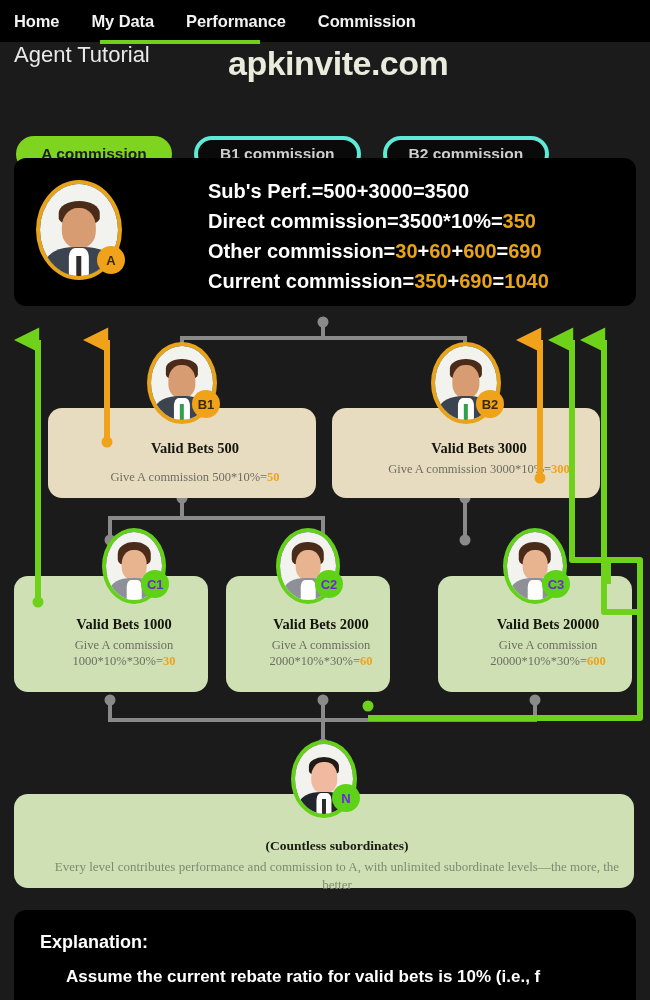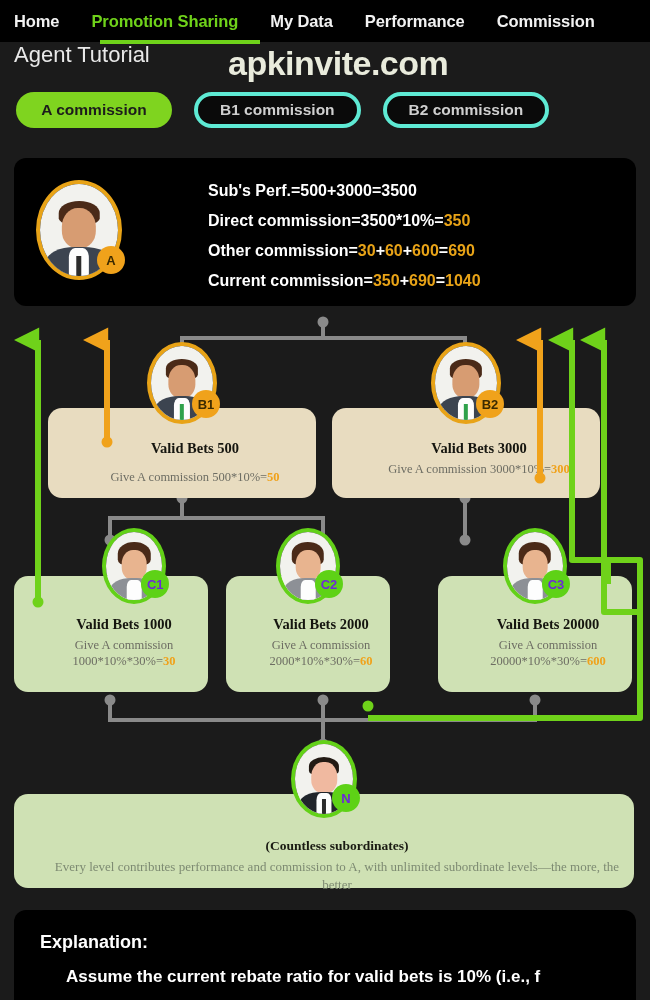--- a/index.html
+++ b/index.html
@@ -46,39 +46,39 @@
 
   
   .pill-row{
     position:absolute;left:16px;top:92px;
     display:flex;gap:22px;z-index:5;
   }
   .pill{
     height:36px;border-radius:20px;
     display:flex;align-items:center;justify-content:center;
     font-size:15.5px;font-weight:bold;
-    padding:4px 22px;box-sizing:border-box;
+    padding:4px 22px;box-sizing:border-box;margin-top:44px;
   }
   .pill.on{background:#7ed321;background:#7fd41f;color:#1c1c1c;min-width:156px;}
   .pill.off{background:#0a0a0a;color:#cfcfcf;border:4px solid #5eead4;min-width:150px;}
 
   
   .summary{
     position:absolute;left:14px;top:158px;width:622px;height:148px;
     background:#000;border-radius:12px;box-sizing:border-box;
     z-index:5;
   }
   .summary-avatar{
     position:absolute;left:26px;top:26px;width:78px;height:92px;
   }
   .summary-lines{
     position:absolute;left:194px;top:18px;
   }
   .sline{
-    font-size:16px;font-weight:bold;color:#ffffff;
+    font-size:20px;font-weight:bold;color:#ffffff;
     line-height:30px;white-space:nowrap;
   }
   .amber{color:#e8a317;}
 
   
   .av{position:relative;border-radius:50%;overflow:visible;}
   .av .disc{
     position:absolute;inset:0;border-radius:50%;
     background:#f2f2ee;overflow:hidden;
   }
@@ -163,21 +163,20 @@
   .svg-layer{position:absolute;left:0;top:0;width:650px;height:1000px;z-index:3;}
   .svg-top{z-index:7;}
 </style>
 </head>
 <body>
 
 <div class="screen">
 
   <div class="navbar">
     <div class="nav-item">Home</div>
-    <div class="nav-item active">Promotion Sharing</div>
     <div class="nav-item">My Data</div>
     <div class="nav-item">Performance</div>
     <div class="nav-item">Commission</div>
   </div>
   <div class="nav-underline"></div>
 
   <div class="page-title">Agent Tutorial</div>
   <div class="watermark">apkinvite.com</div>
 
   <div class="pill-row">

